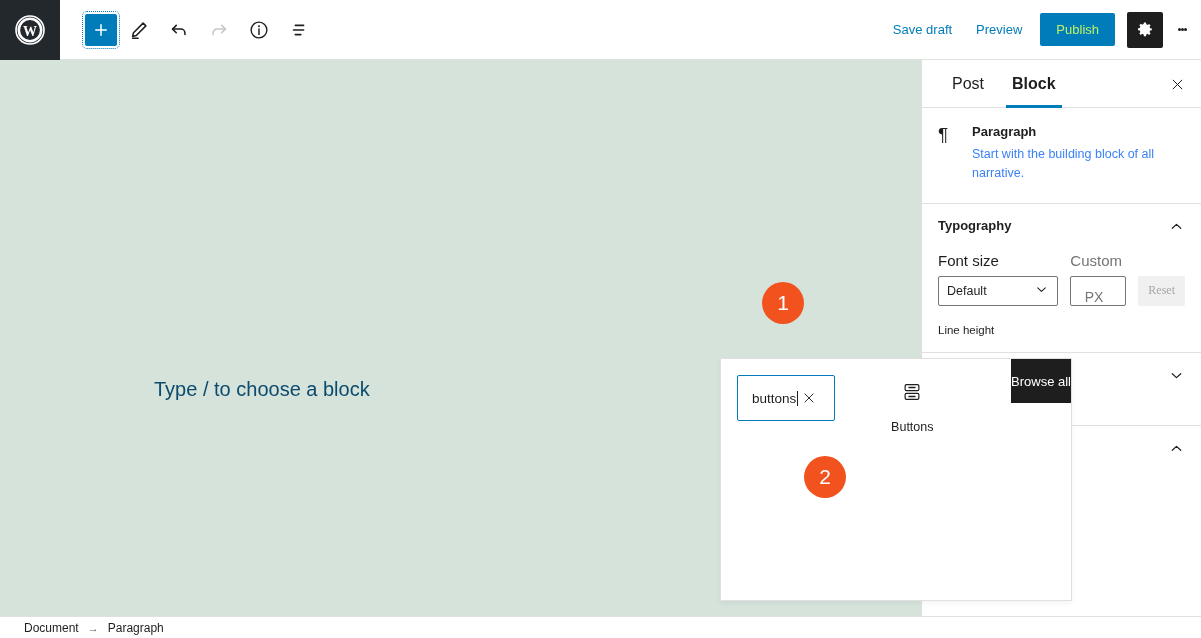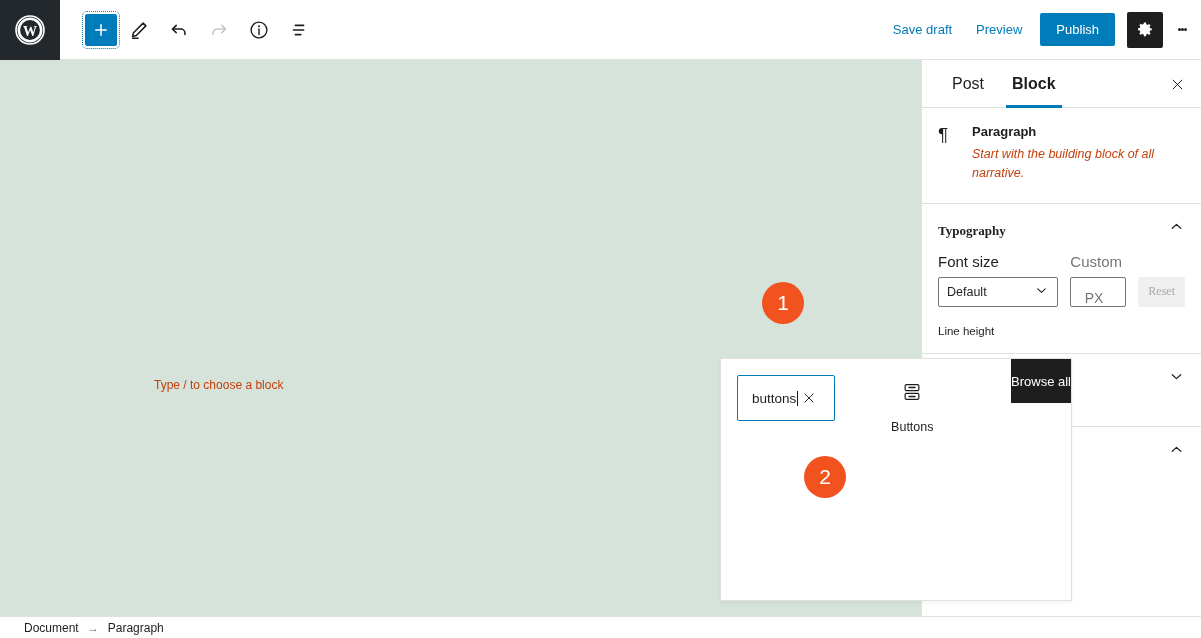--- a/index.html
+++ b/index.html
@@ -36,21 +36,21 @@
   .tb-btn.disabled { color: #c6c6c6; }
   .tb-right {
     margin-left: auto; display: flex; align-items: center; gap: 0; padding-right: 4px;
   }
   .link-btn {
     background: none; border: none; cursor: pointer;
     color: #007cba; font-size: 13px; font-family: inherit;
     padding: 8px 12px; white-space: nowrap;
   }
   .publish-btn {
-    background: #007cba; color: #ffffff; border: none; cursor: pointer;
+    background: #007cba; color: #bef264; border: none; cursor: pointer;
     font-size: 13px; font-family: inherit; padding: 9px 16px;
     border-radius: 2px; margin-left: 6px;
   }
   .gear-btn {
     width: 36px; height: 36px; margin-left: 12px; background: #1e1e1e;
     color: #fff; border: none; border-radius: 2px; cursor: pointer;
     display: flex; align-items: center; justify-content: center;
   }
   .kebab-btn {
     width: 30px; height: 36px; margin-left: 4px; background: none; border: none;
@@ -59,21 +59,21 @@
   }
   .kebab-dot { width: 3px; height: 3px; border-radius: 50%; background: #1e1e1e; display:block; margin: 2px 0; }
 
   
   .canvas {
     position: absolute; left: 0; top: 60px; width: 921px; height: 556px;
     background: #d5e3db; overflow: hidden;
   }
   .para-placeholder {
     position: absolute; left: 154px; top: 318px;
-    font-size: 12px; color: #c2410c; white-space: nowrap;
+    font-size: 20px; color: #0c4a6e; white-space: nowrap;
   }
   .inline-inserter {
     position: absolute; left: 733px; top: 314px; width: 24px; height: 24px;
     background: #1e1e1e; border-radius: 2px; border: none; cursor: pointer;
     display: flex; align-items: center; justify-content: center;
     outline: 1px dotted #1e1e1e; outline-offset: 2px;
   }
 
   
   .badge {
@@ -107,27 +107,27 @@
     position: absolute; right: 10px; top: 10px; width: 28px; height: 28px;
     background: none; border: none; cursor: pointer; color: #1e1e1e;
     display: flex; align-items: center; justify-content: center;
   }
   .block-card {
     display: flex; gap: 14px; padding: 16px 16px 20px 16px;
     border-bottom: 1px solid #e0e0e0;
   }
   .block-card-icon { font-size: 19px; color: #1e1e1e; line-height: 1; padding-top: 1px; flex: 0 0 20px; }
   .block-card-title { font-size: 13px; font-weight: 600; color: #1e1e1e; margin-bottom: 6px; }
-  .block-card-desc { font-size: 12.5px; color: #c2410c; line-height: 1.5; font-style: italic; }
+  .block-card-desc { font-size: 12.5px; color: #3b82f6; line-height: 1.5; }
 
   .panel { border-bottom: 1px solid #e0e0e0; }
   .panel-head {
-    display: flex; align-items: flex-end; justify-content: space-between;
+    display: flex; align-items: flex-start; justify-content: space-between;
     padding: 14px 16px; cursor: pointer; background: none; border: none;
-    width: 100%; font-family: Liberation Serif, serif; gap: 24px;
+    width: 100%; font-family: Liberation Sans, sans-serif; gap: 24px;
   }
   .panel-title { font-size: 13px; font-weight: 600; color: #1e1e1e; }
   .panel-body { padding: 0 16px 16px 16px; }
 
   .ctl-row { display: flex; gap: 12px; align-items: flex-end; }
   .ctl-col-grow { flex: 1 1 auto; }
   .ctl-label { font-size: 15px; color: #1e1e1e; margin-bottom: 7px; display: block; }
   .ctl-label.muted { color: #757575; }
   .select-box {
     position: relative; border: 1px solid #757575; border-radius: 2px;

